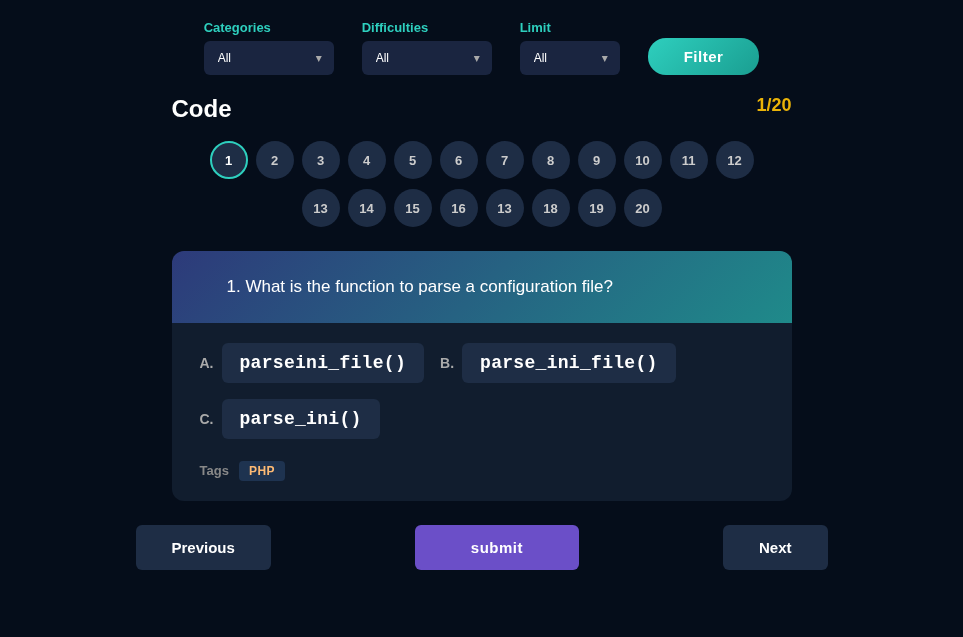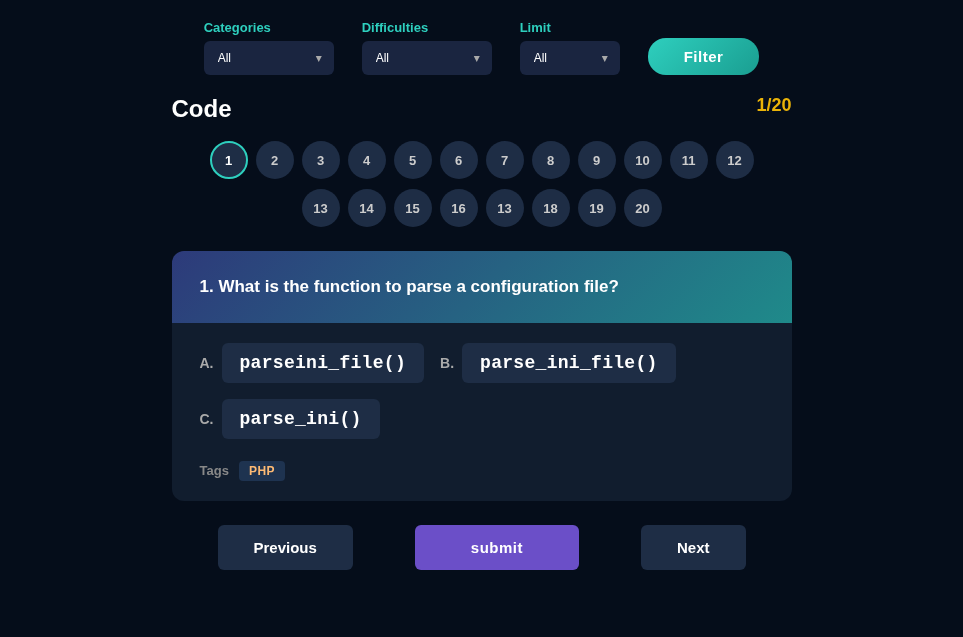--- a/index.html
+++ b/index.html
@@ -148,23 +148,24 @@
       margin-bottom: 24px;
     }
 
     .question-header {
       background: linear-gradient(135deg, #2d3a7a 0%, #1f8a8a 100%);
       padding: 24px 28px;
     }
 
     .question-text {
       font-size: 17px;
-      font-weight: 700;
+      font-weight: 400;
       color: #ffffff;
       line-height: 1.4;
+      margin-left: 27px;
     }
 
     .question-body {
       background-color: #111d2e;
       padding: 20px 28px;
     }
 
     .answers-row {
       display: flex;
       gap: 16px;
@@ -218,21 +219,21 @@
       font-size: 12px;
       font-weight: 700;
       letter-spacing: 0.5px;
     }
 
     
     .nav-buttons {
       display: flex;
       justify-content: space-between;
       align-items: center;
-      width: 528px;
+      width: 692px;
     }
 
     .nav-btn-prev, .nav-btn-next {
       background-color: #1e2d45;
       color: #ffffff;
       border: none;
       border-radius: 6px;
       padding: 14px 36px;
       font-size: 15px;
       font-weight: 600;

